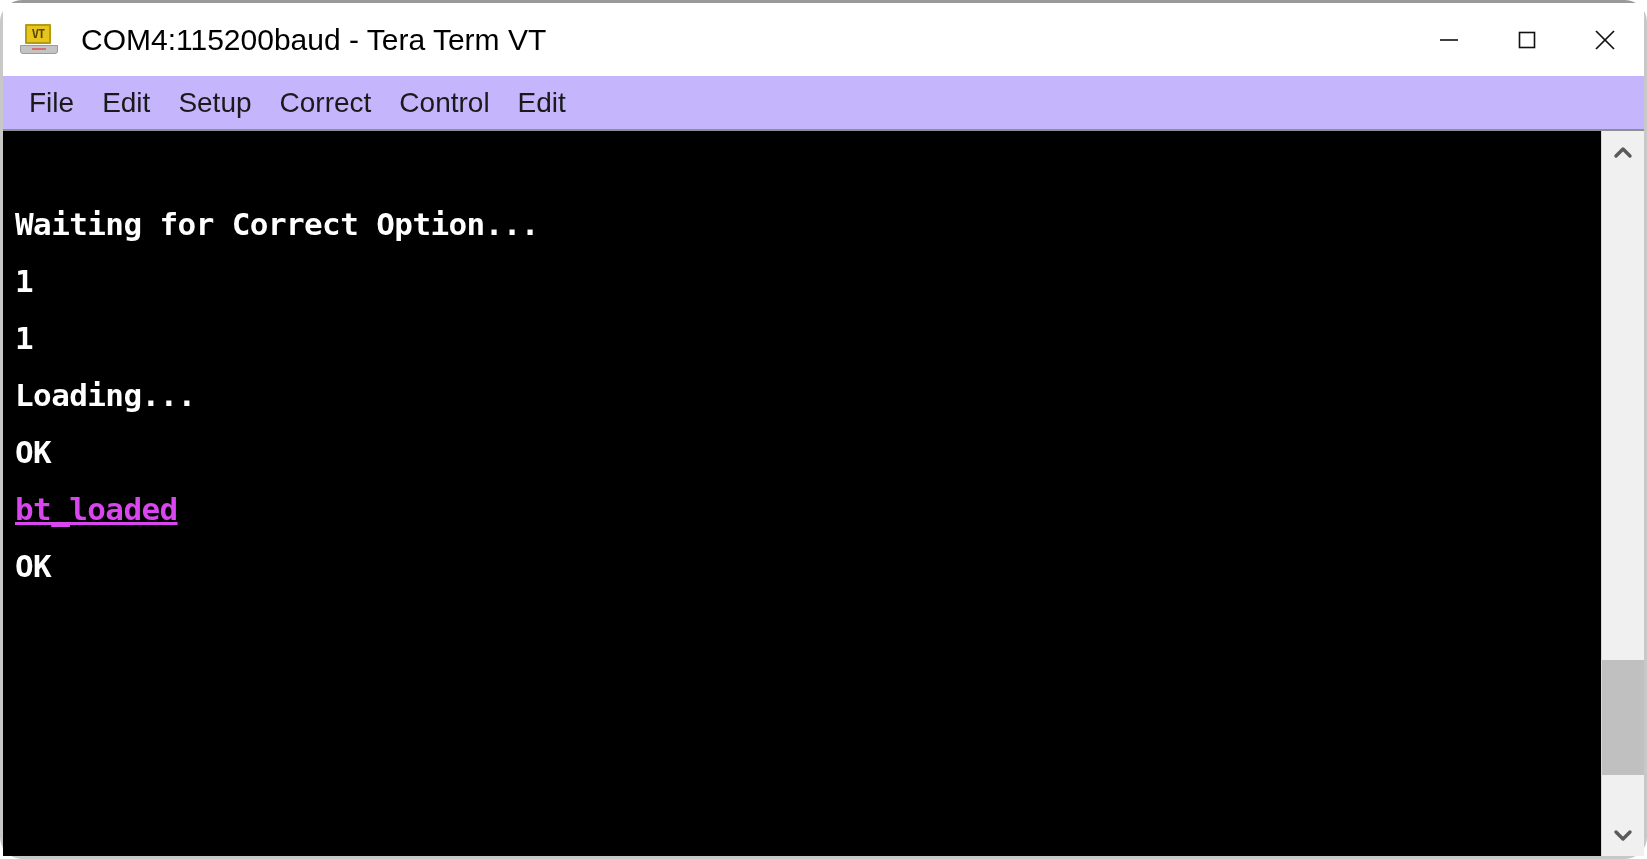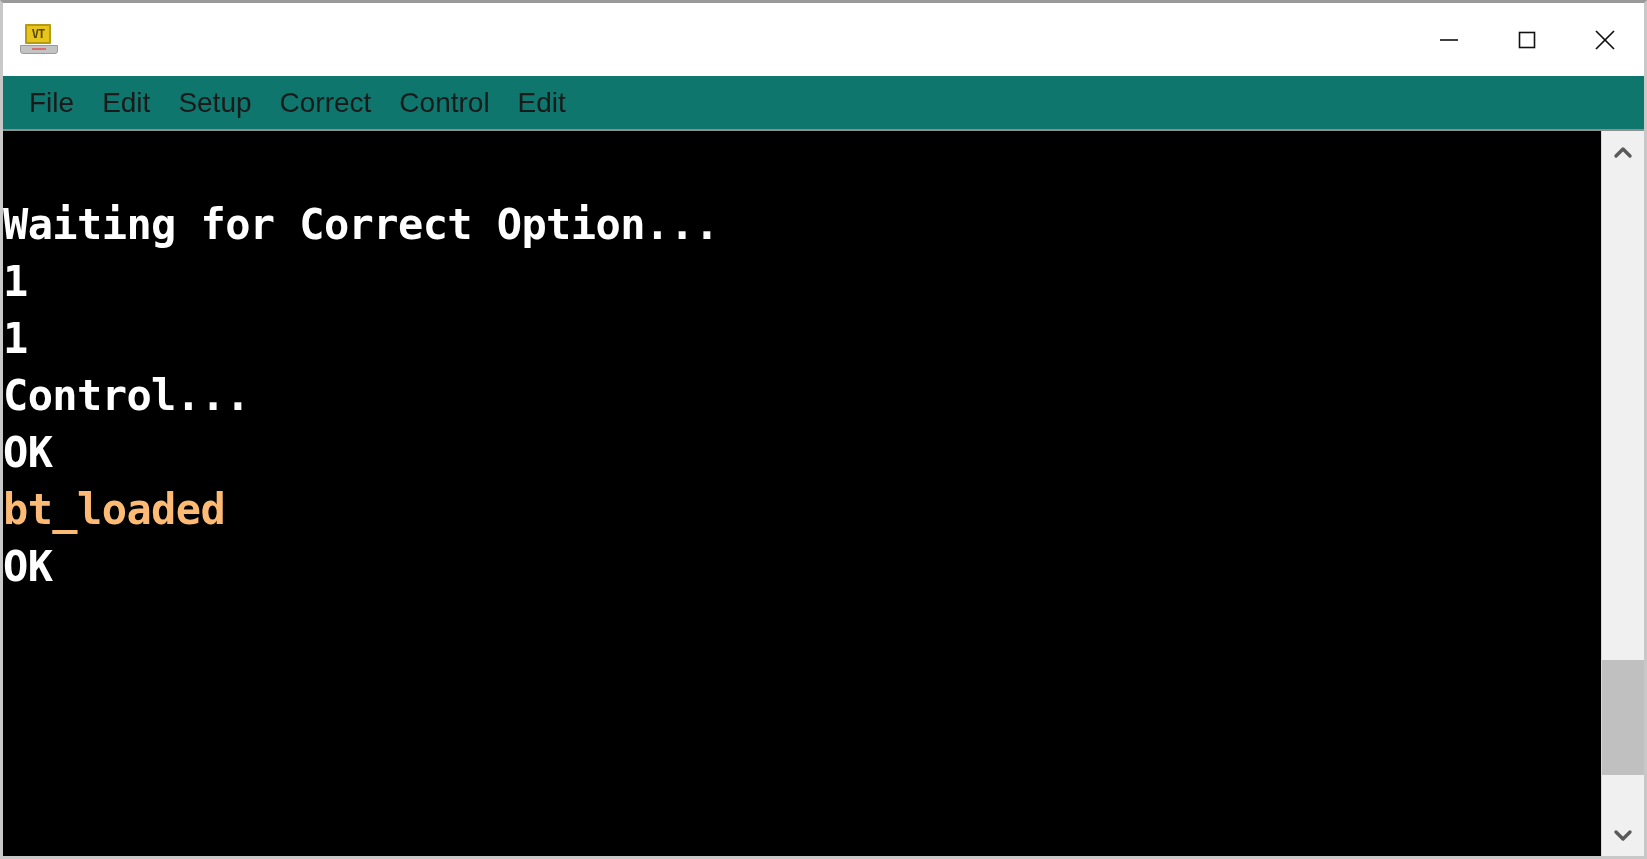--- a/index.html
+++ b/index.html
@@ -20,20 +20,21 @@
     width: 1647px;
     height: 859px;
     background: #ffffff;
     box-sizing: border-box;
     border-top: 3px solid #9a9a9a;
     border-left: 3px solid #c8c8c8;
     border-right: 3px solid #c8c8c8;
     border-bottom: 3px solid #c8c8c8;
     display: flex;
     flex-direction: column;
+    border-radius: 22px;
   }
 
   
   #title-bar {
     height: 73px;
     flex: 0 0 73px;
     background: #ffffff;
     display: flex;
     align-items: center;
     position: relative;
@@ -108,21 +109,21 @@
     background: transparent;
     border: none;
     cursor: default;
   }
   .winbtn svg { display:block; }
 
   
   #menu-bar {
     height: 53px;
     flex: 0 0 53px;
-    background: #0f766e;
+    background: #c4b5fd;
     display: flex;
     align-items: center;
     padding-left: 12px;
     box-sizing: border-box;
   }
   .menu-item {
     font-size: 28px;
     color: #1a1a1a;
     padding: 2px 14px;
     white-space: nowrap;
@@ -144,26 +145,26 @@
     flex: 1 1 auto;
     background: #000000;
     overflow: hidden;
     position: relative;
     padding-top: 8px;
     box-sizing: border-box;
   }
   .term-line {
     color: #ffffff;
     font-family: "DejaVu Sans Mono", "Liberation Mono", monospace;
-    font-size: 42px;
+    font-size: 31px;
     line-height: 57px;
     height: 57px;
     white-space: pre;
     letter-spacing: -0.6px;
-    padding-left: 0px;
+    padding-left: 12px;
     font-weight: bold;
     -webkit-font-smoothing: none;
   }
   .term-line.blank { color: transparent; }
 
   
   #vscrollbar {
     flex: 0 0 43px;
     width: 43px;
     background: #f0f0f0;
@@ -200,20 +201,21 @@
 <div id="app-window">
 
   <div id="title-bar">
 
     <div id="app-icon">
       <div class="screen"></div>
       <div class="vt">VT</div>
       <div class="base"></div>
     </div>
 
+    <div id="title-text">COM4:115200baud - Tera Term VT</div>
 
     <div id="window-controls">
       <div class="winbtn">
         <svg width="26" height="26" viewBox="0 0 26 26">
           <line x1="4" y1="13" x2="22" y2="13" stroke="#111" stroke-width="1.6"></line>
         </svg>
       </div>
       <div class="winbtn">
         <svg width="26" height="26" viewBox="0 0 26 26">
           <rect x="5.5" y="5.5" width="15" height="15" fill="none" stroke="#111" stroke-width="1.6"></rect>
@@ -237,23 +239,23 @@
     <div class="menu-item">Edit</div>
   </div>
 
   <div id="terminal-area">
 
     <div id="terminal-screen" style="background: rgb(0, 0, 0);">
       <div class="term-line blank"></div>
       <div class="term-line" style="color: rgb(255, 255, 255);">Waiting for Correct Option...</div>
       <div class="term-line" style="color: rgb(255, 255, 255);">1</div>
       <div class="term-line" style="color: rgb(255, 255, 255);">1</div>
-      <div class="term-line" style="color: rgb(255, 255, 255);">Control...</div>
+      <div class="term-line" style="color: rgb(255, 255, 255);">Loading...</div>
       <div class="term-line" style="color: rgb(255, 255, 255);">OK</div>
-      <div class="term-line" style="color: #fdba74;">bt_loaded</div>
+      <div class="term-line" style="color: #d946ef; text-decoration: underline;">bt_loaded</div>
       <div class="term-line" style="color: rgb(255, 255, 255);">OK</div>
     </div>
 
     <div id="vscrollbar">
       <div class="scroll-arrow">
         <svg width="22" height="22" viewBox="0 0 22 22">
           <path d="M4 14 L11 7 L18 14" fill="none" stroke="#5a5a5a" stroke-width="3.4" stroke-linecap="round" stroke-linejoin="round"></path>
         </svg>
       </div>
       <div id="scroll-track" style="background: rgb(240, 240, 240);">

